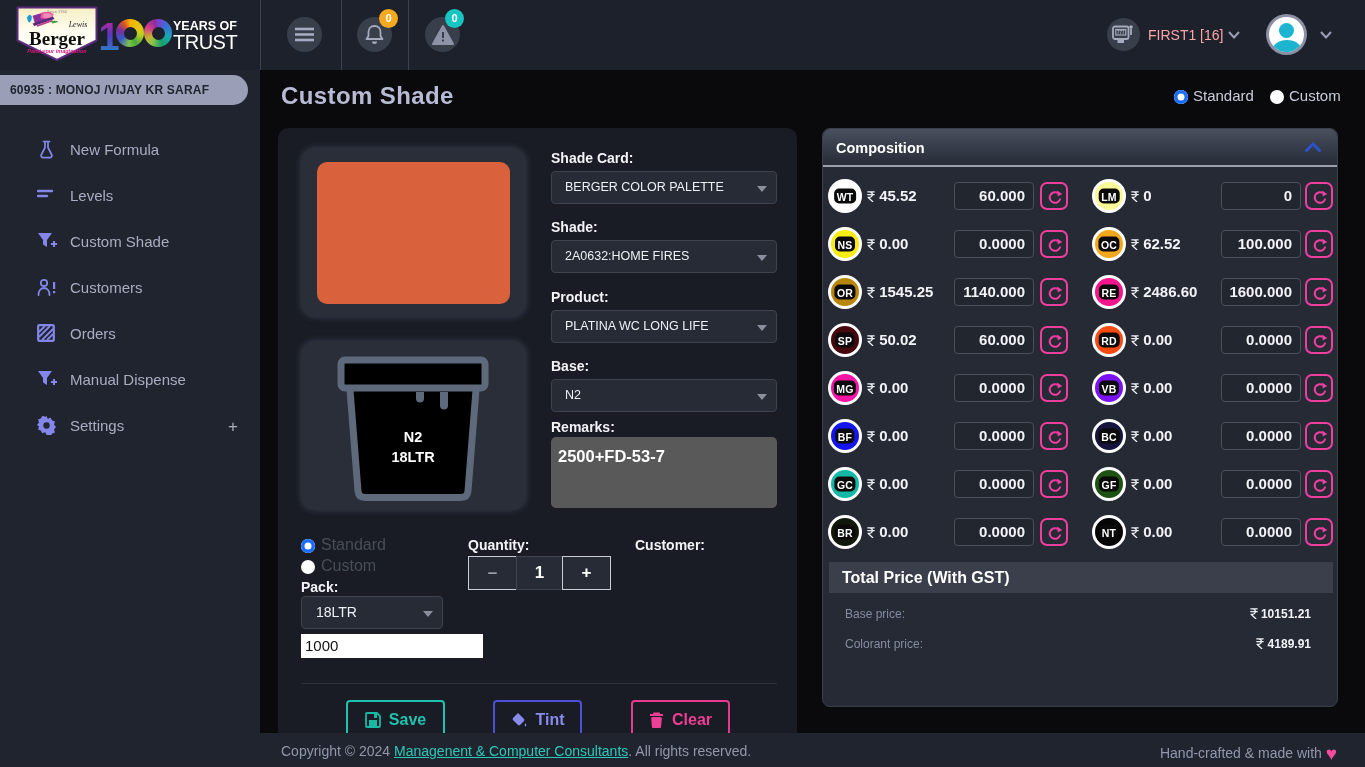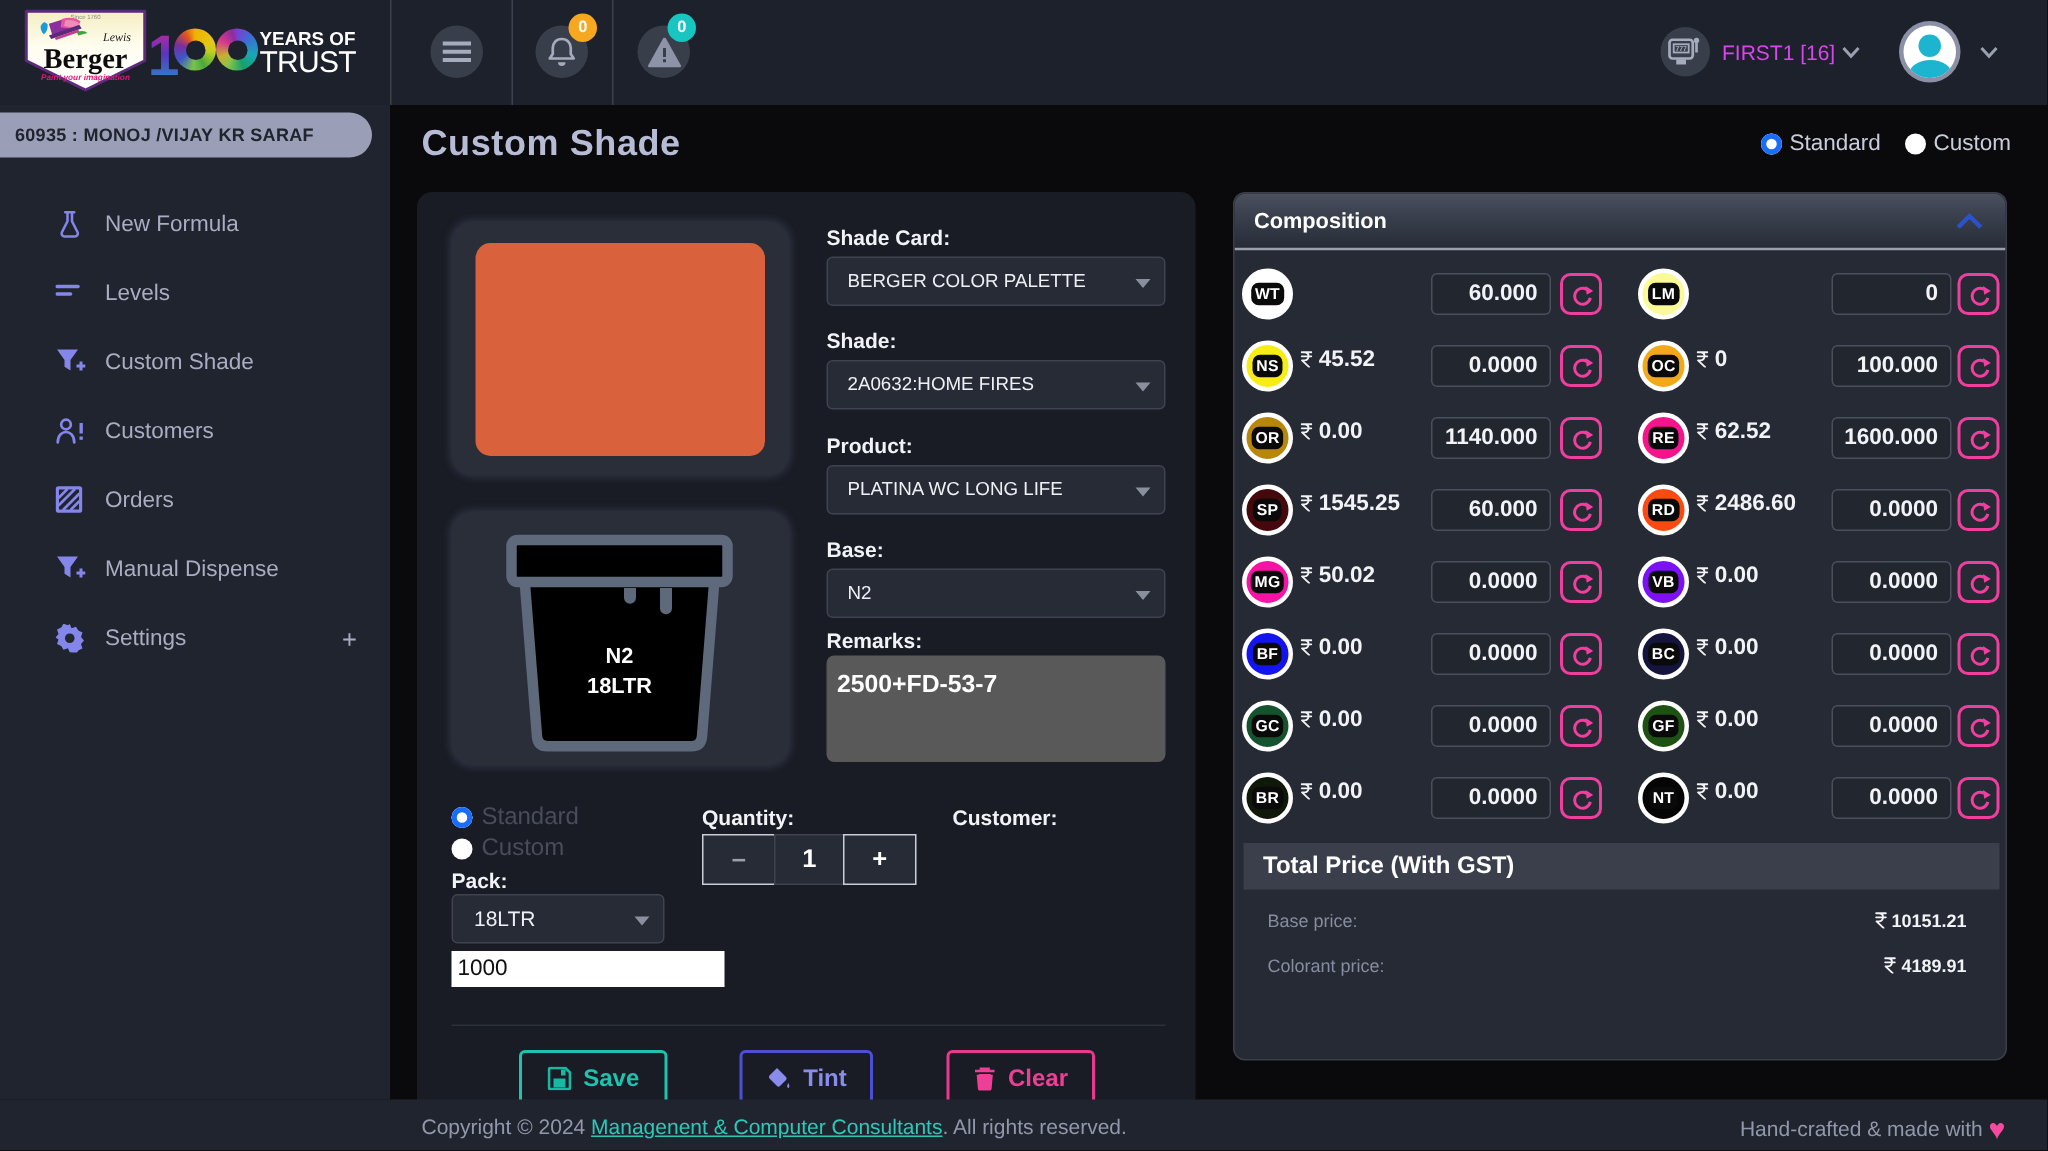--- a/index.html
+++ b/index.html
@@ -41,21 +41,21 @@
 .stepcell { position:absolute; top:0; height:34px; background:#262b35; border:1px solid #c9cdd6; color:#fff; text-align:center; font-size:17px; font-weight:bold; line-height:32px; }
 #divider { position:absolute; left:23px; top:555px; width:476px; height:1px; background:#2c303a; }
 .btn { position:absolute; top:572px; height:40px; border-radius:4px; background:transparent; font-size:16px; font-weight:bold; text-align:center; line-height:36px; }
 
 
 #rpanel { position:absolute; left:822px; top:128px; width:516px; height:579px; background:#262a34; border:1px solid #3a3f4a; border-radius:8px; }
 #comphead { position:absolute; left:0; top:0; width:514px; height:38px; background:linear-gradient(#4a505e 0%, #3a404d 40%, #272c37 100%); border-radius:8px 8px 0 0; border-bottom:2px solid #9ba0ac; color:#fff; font-weight:bold; font-size:14.5px; line-height:38px; padding-left:13px; }
 .crow { position:absolute; height:34px; }
 .ccirc { position:absolute; left:0; top:0; width:34px; height:34px; border-radius:50%; border:3px solid #fff; }
 .ccirc .cl { position:absolute; left:50%; top:50%; transform:translate(-50%,-50%); background:#0a0a0a; border-radius:5px; color:#fff; font-size:10.5px; font-weight:bold; padding:1.5px 2.5px; letter-spacing:0.2px; }
-.cprice { position:absolute; left:39px; top:8px; color:#f2f3f7; font-size:15px; font-weight:bold; white-space:nowrap;margin-top:44px; }
+.cprice { position:absolute; left:39px; top:8px; color:#f2f3f7; font-size:15px; font-weight:bold; white-space:nowrap; }
 .cinput { position:absolute; top:3px; width:80px; height:28px; background:#22262f; border:1px solid #4a4f5b; border-radius:4px; color:#f2f3f7; font-size:15px; font-weight:bold; text-align:right; line-height:26px; padding-right:8px; }
 .cref { position:absolute; top:3px; width:28px; height:28px; border:2px solid #ef3f9e; border-radius:7px; }
 .cref svg { position:absolute; left:4px; top:4px; }
 #totalhead { position:absolute; left:6px; top:433px; width:504px; height:31px; background:#3a3f4b; color:#fff; font-weight:bold; font-size:16px; line-height:31px; padding-left:13px; }
 .trow { position:absolute; left:22px; width:466px; color:#878da0; font-size:12px; }
 .trow .v { position:absolute; right:0; top:0; color:#f2f3f7; font-weight:bold; }
 
 
 #footer { position:absolute; left:0; top:733px; width:1365px; height:34px; background:#20242e; color:#9298ab; font-size:14px; }
 #footer a { color:#2cc9b9; }
@@ -143,21 +143,21 @@
   <div class="hcirc" style="left:1107px;top:18px;width:33px;height:33px">
     <svg style="position:absolute;left:5px;top:6px" width="22" height="21" viewBox="0 0 22 21">
       <rect x="1" y="2.5" width="15.5" height="12.5" rx="2" fill="none" stroke="#a6abbd" stroke-width="1.8"></rect>
       <rect x="3.8" y="5.5" width="10" height="5.5" fill="none" stroke="#a6abbd" stroke-width="1.2"></rect>
       <text x="8.8" y="10.2" font-size="4.6" font-weight="bold" fill="#a6abbd" text-anchor="middle">777</text>
       <rect x="5.5" y="15.5" width="6.5" height="3.5" fill="#a6abbd"></rect>
       <line x1="19" y1="11" x2="19" y2="4.5" stroke="#a6abbd" stroke-width="1.8"></line>
       <circle cx="19" cy="3" r="1.8" fill="#a6abbd"></circle>
     </svg>
   </div>
-  <div class="abs" style="left:1148px;top:27px;color:#d946ef;font-size:14px;">FIRST1 [16]</div>
+  <div class="abs" style="left:1148px;top:27px;color:#fca5a5;font-size:14px;">FIRST1 [16]</div>
   <svg class="abs" style="left:1228px;top:31px" width="12" height="8" viewBox="0 0 12 8">
         <path d="M1 1 L6 6.5 L11 1" fill="none" stroke="#9aa0b2" stroke-width="2"></path>
       </svg>
 
   <div class="abs" style="left:1266px;top:14px;width:41px;height:41px;border-radius:50%;background:#8b90a4;">
     <div class="abs" style="left:3px;top:3px;width:35px;height:35px;border-radius:50%;background:#fff;overflow:hidden;">
       <div class="abs" style="left:10px;top:5.5px;width:15px;height:15px;border-radius:50%;background:#1cb4cf;"></div>
       <div class="abs" style="left:2.5px;top:22.5px;width:30px;height:22px;border-radius:50% 50% 0 0;background:#1cb4cf;"></div>
     </div>
   </div>
@@ -482,21 +482,21 @@
             </svg>&nbsp;0.00</div>
           <div class="cinput" style="left:129px;">0.0000</div>
           <div class="cref" style="left:213px;">
             <svg width="18" height="18" viewBox="0 0 18 18">
               <path d="M11.65 4.9 A5.3 5.3 0 1 0 14.2 10.6" fill="none" stroke="#f23f9f" stroke-width="2"></path>
               <path d="M11 2.6 L16.2 6 L11.8 8.5 Z" fill="#f23f9f"></path>
             </svg>
           </div>
         </div>
   <div class="crow" style="left:5px;top:338px;width:245px;">
-          <div class="ccirc" style="background:#14532d">
+          <div class="ccirc" style="background:#14b8a6">
             <span class="cl">GC</span>
           </div>
           <div class="cprice"><svg class="rs" width="8" height="11" viewBox="0 0 9 13">
               <path d="M0.7 1 h7.6 M0.7 4.2 h7.6 M2.8 1 c4.4 0 4.4 6.4 0 6.4 H1 l5.6 5.3" fill="none" stroke="#f2f3f7" stroke-width="1.5" stroke-linecap="round" stroke-linejoin="round"></path>
             </svg>&nbsp;0.00</div>
           <div class="cinput" style="left:126px;">0.0000</div>
           <div class="cref" style="left:212px;">
             <svg width="18" height="18" viewBox="0 0 18 18">
               <path d="M11.65 4.9 A5.3 5.3 0 1 0 14.2 10.6" fill="none" stroke="#f23f9f" stroke-width="2"></path>
               <path d="M11 2.6 L16.2 6 L11.8 8.5 Z" fill="#f23f9f"></path>

